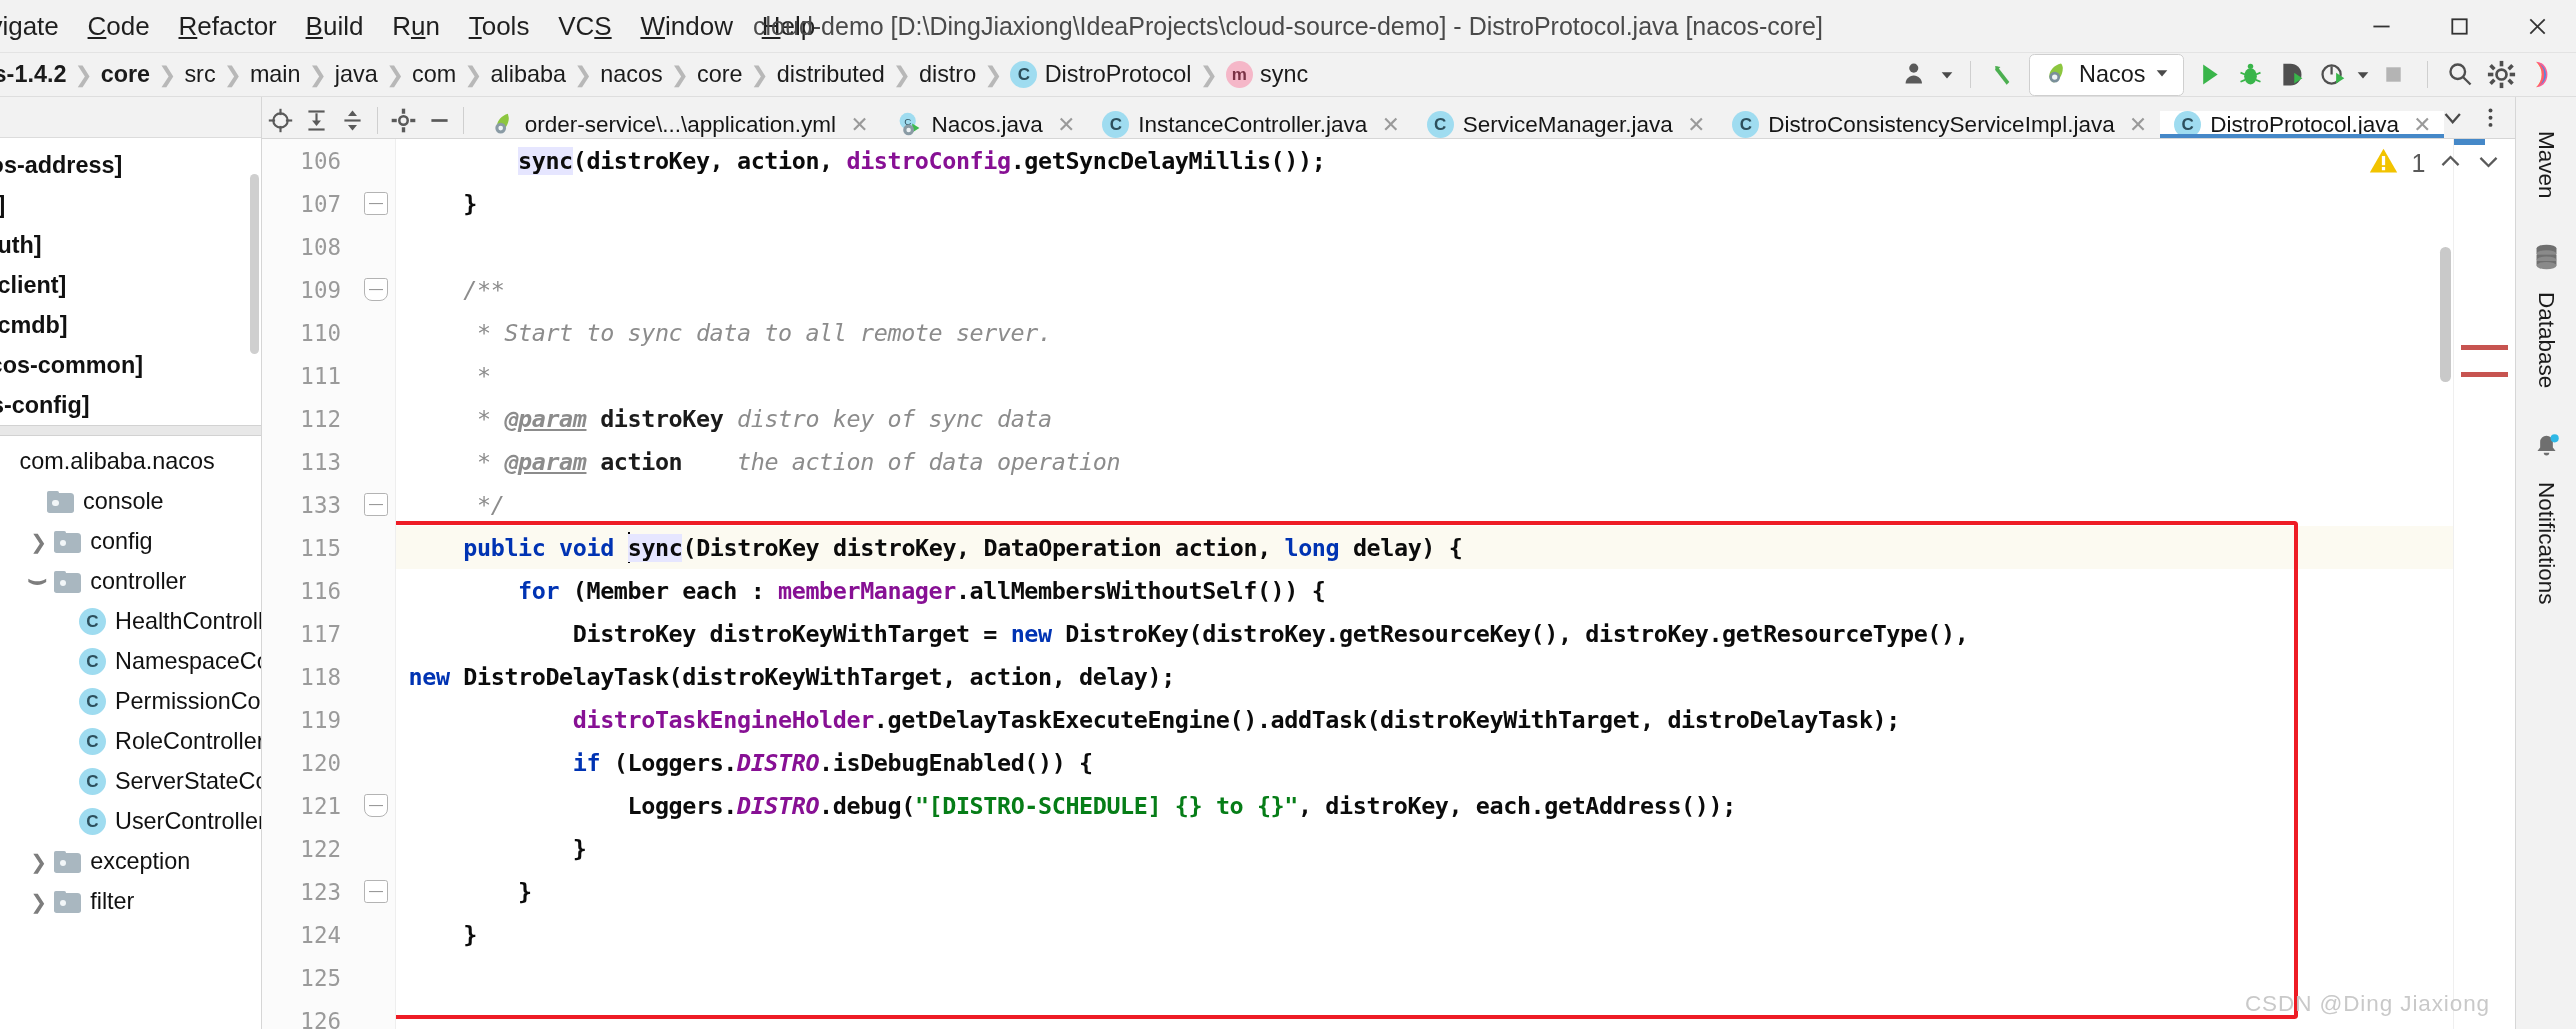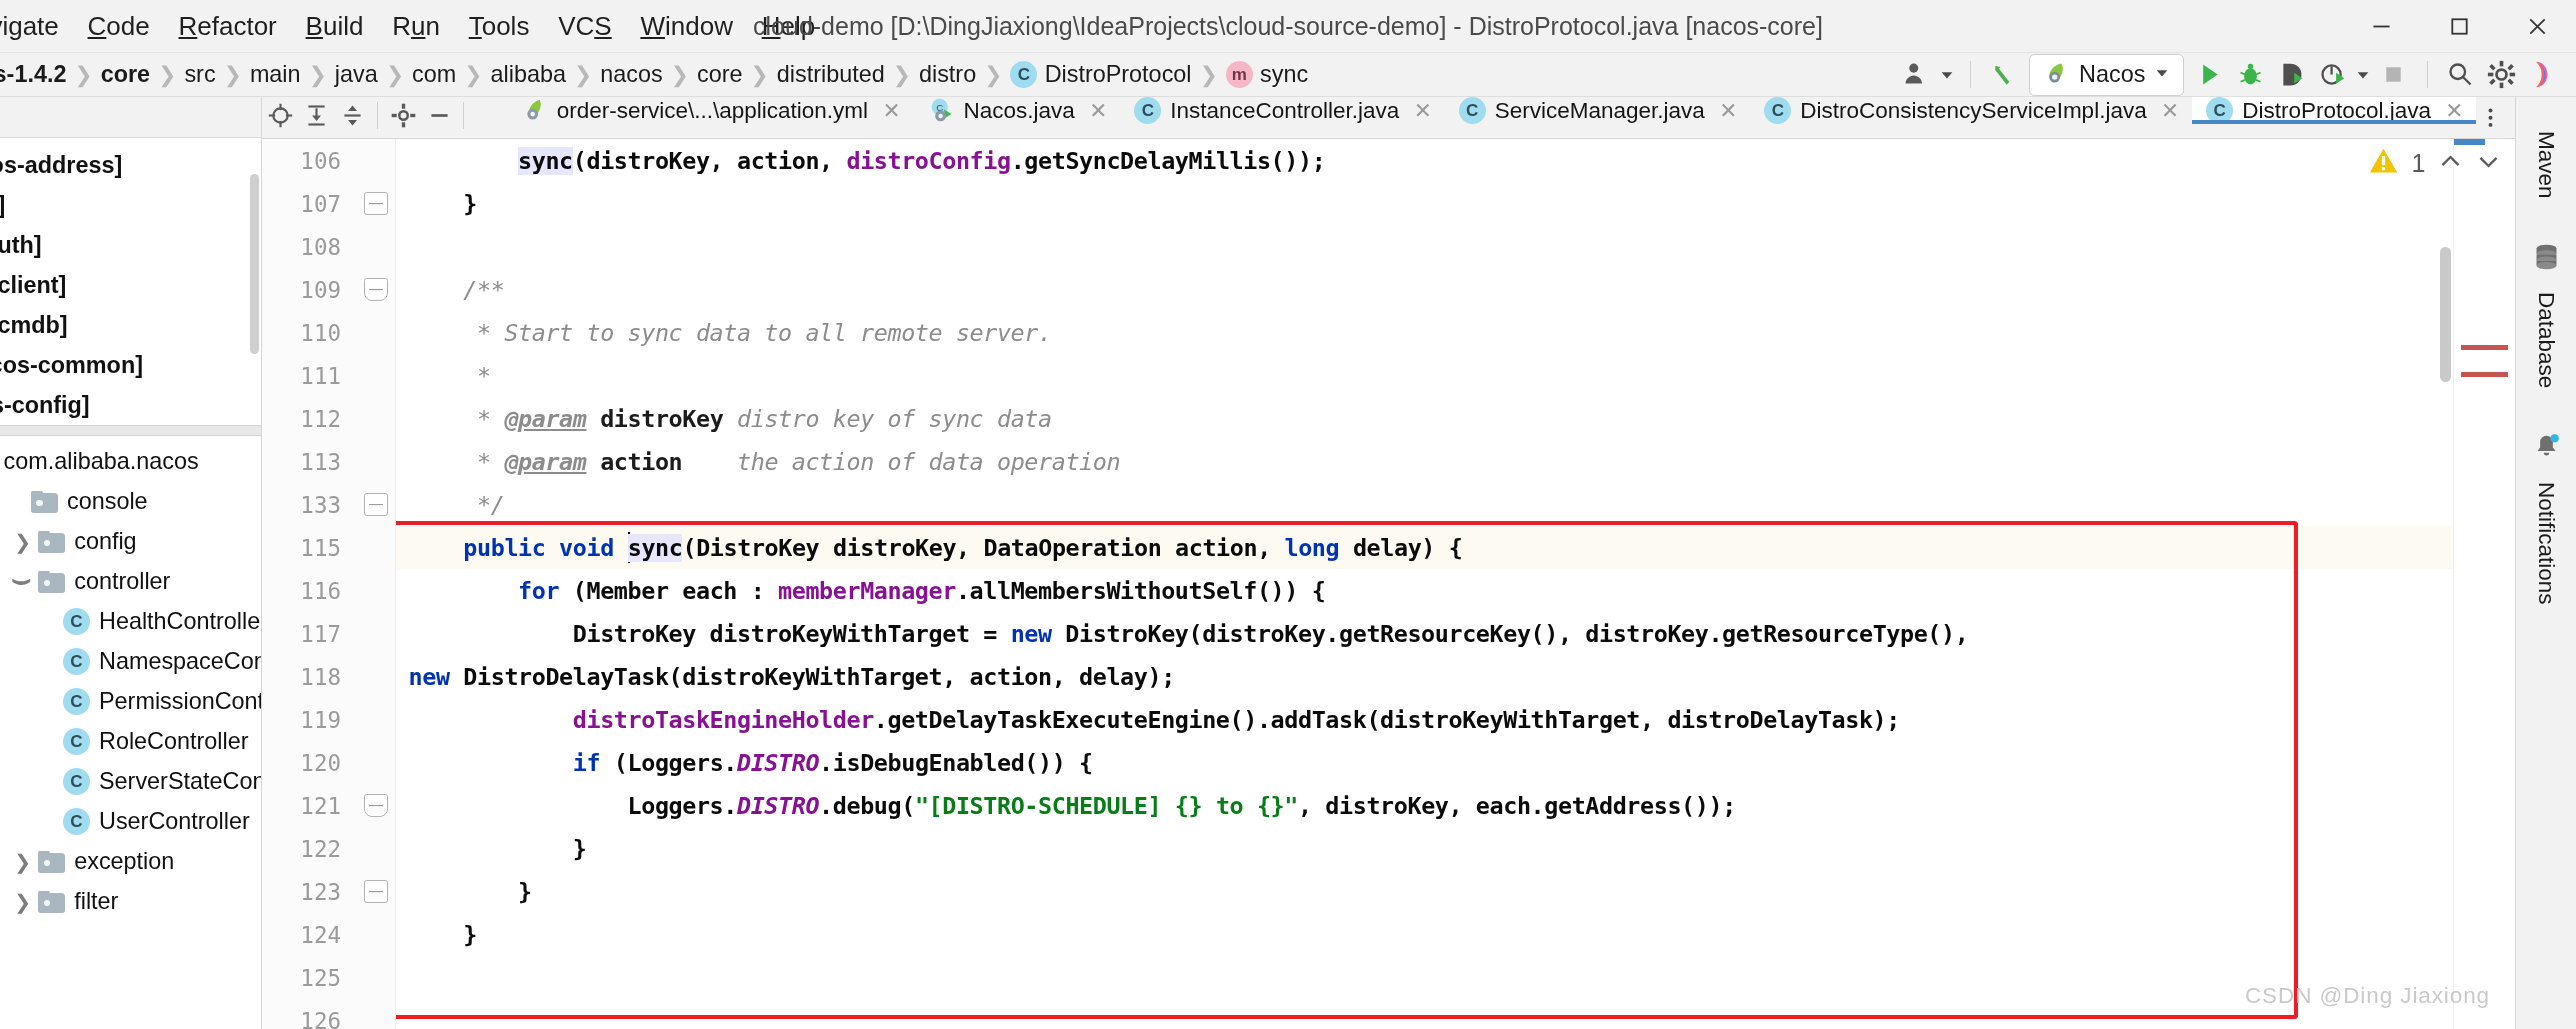--- a/index.html
+++ b/index.html
@@ -40,32 +40,32 @@
   
   .body{flex:1;display:flex;min-height:0;background:#ffffff;}
 
   
   .leftpanel{width:261px;flex:0 0 261px;display:flex;flex-direction:column;background:#ffffff;border-right:0.9px solid #d6d6d6;min-width:0;}
   .lp-toolbar{height:40px;flex:0 0 40px;background:#f2f2f2;border-bottom:0.9px solid #dcdcdc;}
   .lp-tree{flex:0 0 280px;overflow:hidden;padding-top:7.2px;background:#fff;position:relative;}
   .mod-row{height:40px;display:flex;align-items:center;font-size:23.4px;font-weight:bold;color:#111;white-space:nowrap;margin-left:-23.4px;padding-left:0;}
   .lp-divider{height:9px;background:#e8e8e8;border-top:0.9px solid #d2d2d2;border-bottom:0.9px solid #d2d2d2;flex:0 0 9px;}
   .lp-tree2{flex:1;overflow:hidden;background:#fff;padding-top:5.4px;}
-  .tnode{height:40px;display:flex;align-items:center;white-space:nowrap;font-size:23.4px;color:#111;}
+  .tnode{height:40px;display:flex;align-items:center;white-space:nowrap;font-size:23.4px;color:#111;margin-left:16px;}
   .tw{width:31px;flex:0 0 31px;display:flex;align-items:center;justify-content:center;}
   .folder{width:27px;height:21.6px;flex:0 0 27px;position:relative;margin-right:9px;}
   .folder:before{content:"";position:absolute;left:0;top:1.8px;width:27px;height:20px;background:#a9b7c0;border-radius:1.8px 3.6px 2.7px 2.7px;}
   .folder:after{content:"";position:absolute;left:0;top:0px;width:11.7px;height:5.4px;background:#a9b7c0;border-radius:1.8px 1.8px 0 0;}
   .folder i{position:absolute;left:5.4px;top:9px;width:6.3px;height:6.3px;border-radius:50%;background:#f2f6f8;z-index:2;}
   .jicon{width:27px;height:27px;flex:0 0 27px;border-radius:50%;background:#9fdcf0;color:#2d4f5c;display:flex;align-items:center;justify-content:center;font-size:17px;font-weight:bold;margin-right:9px;}
   .chev{color:#7d7d7d;font-size:20px;line-height:1;}
 
   
   .editorwrap{flex:1;display:flex;flex-direction:column;min-width:0;background:#fff;}
-  .tabsbar{height:41px;flex:0 0 41px;background:#f2f2f2;display:flex;align-items:flex-start;border-bottom:0.9px solid #d6d6d6;position:relative;gap:32px;}
+  .tabsbar{height:41px;flex:0 0 41px;background:#f2f2f2;display:flex;align-items:flex-end;border-bottom:0.9px solid #d6d6d6;position:relative;}
   .tab{display:flex;align-items:center;gap:9px;padding:0 12.6px 0 14.4px;white-space:nowrap;position:relative;background:#f2f2f2;}
   .tab .lbl{font-size:22.5px;color:#151515;}
   .tab .x{color:#9a9a9a;font-size:21.6px;margin-left:5.4px;}
   .tab.active{background:#ffffff;}
   .tab.active:after{content:"";position:absolute;left:0;right:0;bottom:0;height:4.5px;background:#4588c8;}
   .tab-ficon{width:27px;height:27px;flex:0 0 27px;display:flex;align-items:center;justify-content:center;}
   .tab-ficon.cls{border-radius:50%;background:#9fdcf0;color:#2d4f5c;font-size:17px;font-weight:bold;}
   .tabs-right{margin-left:auto;display:flex;align-items:center;padding-right:9px;gap:3.6px;}
 
   .editorbody{flex:1;display:flex;min-height:0;position:relative;overflow:hidden;background:#fff;}
@@ -98,21 +98,21 @@
 
   
   .redbox{position:absolute;border:4.5px solid #ee1c25;border-radius:3.6px;pointer-events:none;z-index:40;}
 
   
   .inspect{position:absolute;right:14.4px;top:7.2px;display:flex;align-items:center;gap:12.6px;z-index:30;}
   .inspect .cnt{font-size:25px;color:#5a5a5a;font-family:"Liberation Sans",sans-serif;}
   .scrollmark{position:absolute;right:7.2px;width:47px;height:4.5px;background:#c75450;}
   .topscroll{position:absolute;top:0;left:0;height:6.3px;background:#4588c8;}
 
-  .watermark{position:absolute;right:25px;bottom:21px;font-size:22.5px;color:#c9c9c9;letter-spacing:0.9px;z-index:50;}
+  .watermark{position:absolute;right:25px;bottom:13px;font-size:22.5px;color:#c9c9c9;letter-spacing:0.9px;z-index:50;}
 
   .editor-vscroll{position:absolute;right:1.8px;top:108px;width:10.8px;height:135px;background:#c9c9c9;border-radius:5.4px;}
   .left-vscroll{position:absolute;right:1.8px;top:36px;width:9px;height:180px;background:#cfcfcf;border-radius:4.5px;}
 </style>
 </head>
 <body>
 
 <div class="app">
 
   <div class="titlebar">

